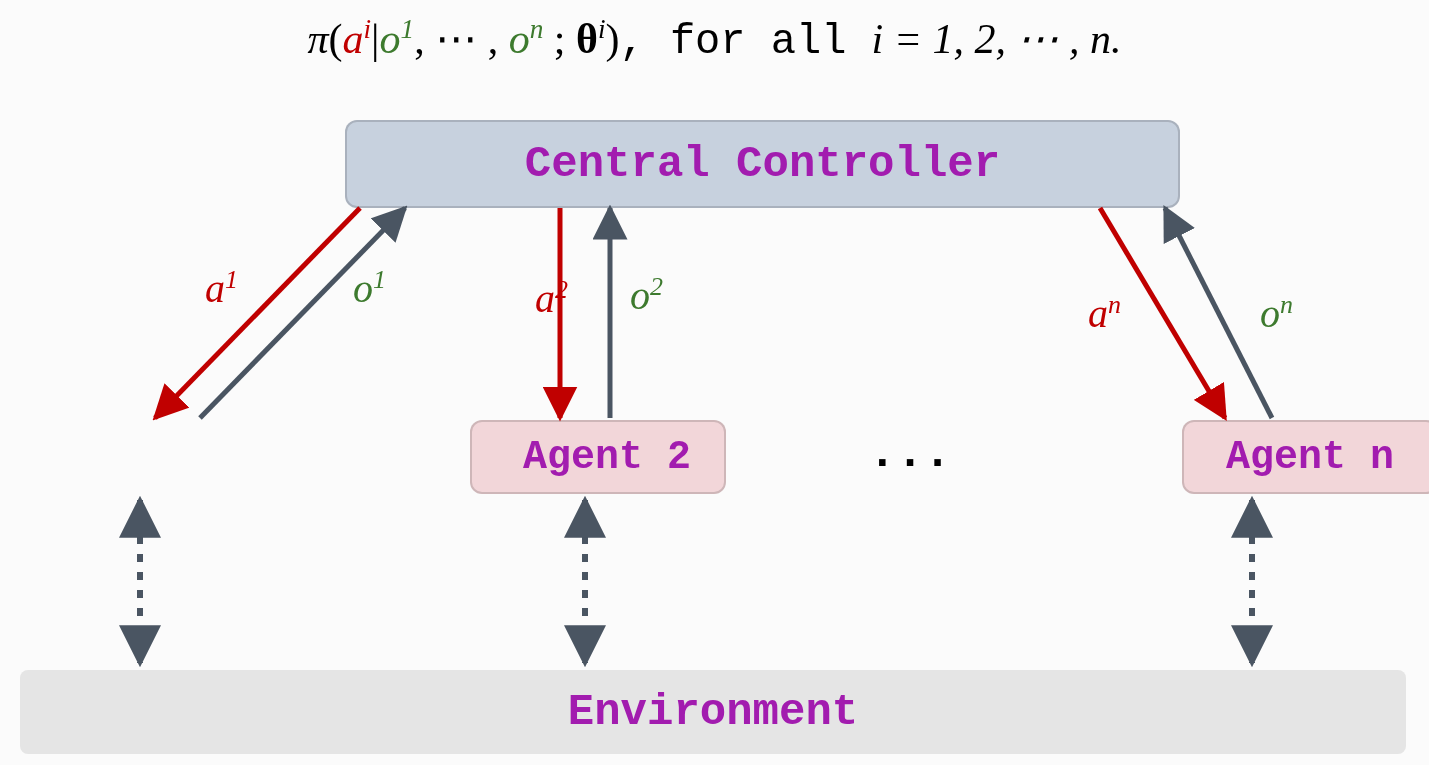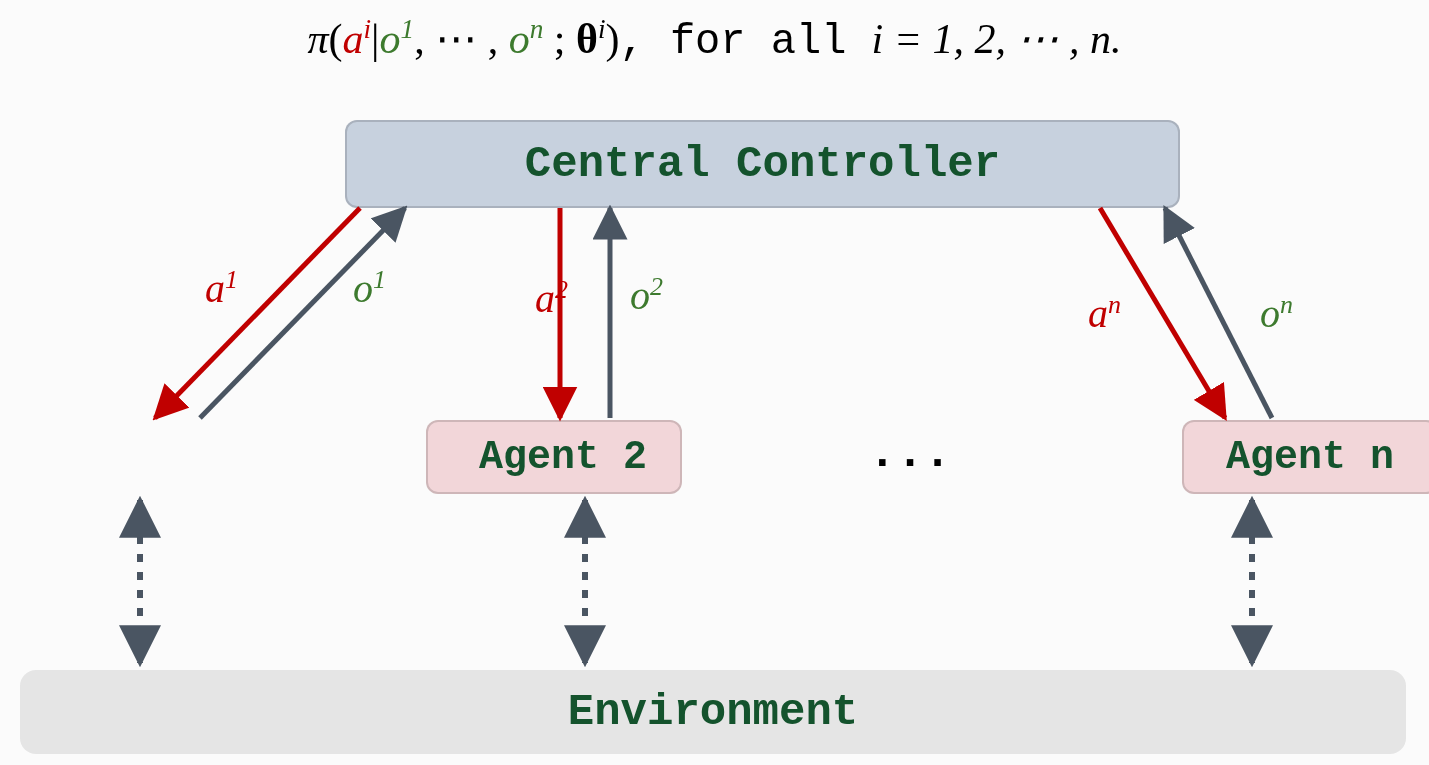--- a/index.html
+++ b/index.html
@@ -35,59 +35,59 @@
   
   .box {
     position: absolute;
     border-radius: 12px;
     display: flex;
     align-items: center;
     justify-content: center;
     font-family: "Courier New", monospace;
     font-weight: bold;
     font-size: 44px;
-    color: #14532d;
+    color: #a21caf;
     box-sizing: border-box;
     border: 2px solid rgba(0,0,0,0.15);
   }
   .controller {
     left: 345px;
     top: 120px;
     width: 835px;
     height: 88px;
     background: #c7d1de;
   }
   .agent {
     width: 256px;
     height: 74px;
     background: #f2d6d9;
     top: 420px;
     font-size: 40px;
   }
   .agent1 { left: 30px; }
-  .agent2 { left: 426px; padding-left: 18px; }
+  .agent2 { left: 470px; padding-left: 18px; }
   .agentn { left: 1182px; }
   .dots {
     position: absolute;
     top: 428px;
     left: 850px;
     width: 120px;
     text-align: center;
     font-family: "Courier New", monospace;
     font-size: 46px;
     font-weight: bold;
   }
   .environment {
     left: 20px;
     top: 670px;
     width: 1386px;
     height: 84px;
     background: #e5e5e5;
     border: none;
-    border-radius: 16px;
+    border-radius: 8px;
   }
   
   svg.arrows {
     position: absolute;
     left: 0;
     top: 0;
     width: 1429px;
     height: 765px;
     pointer-events: none;
   }

